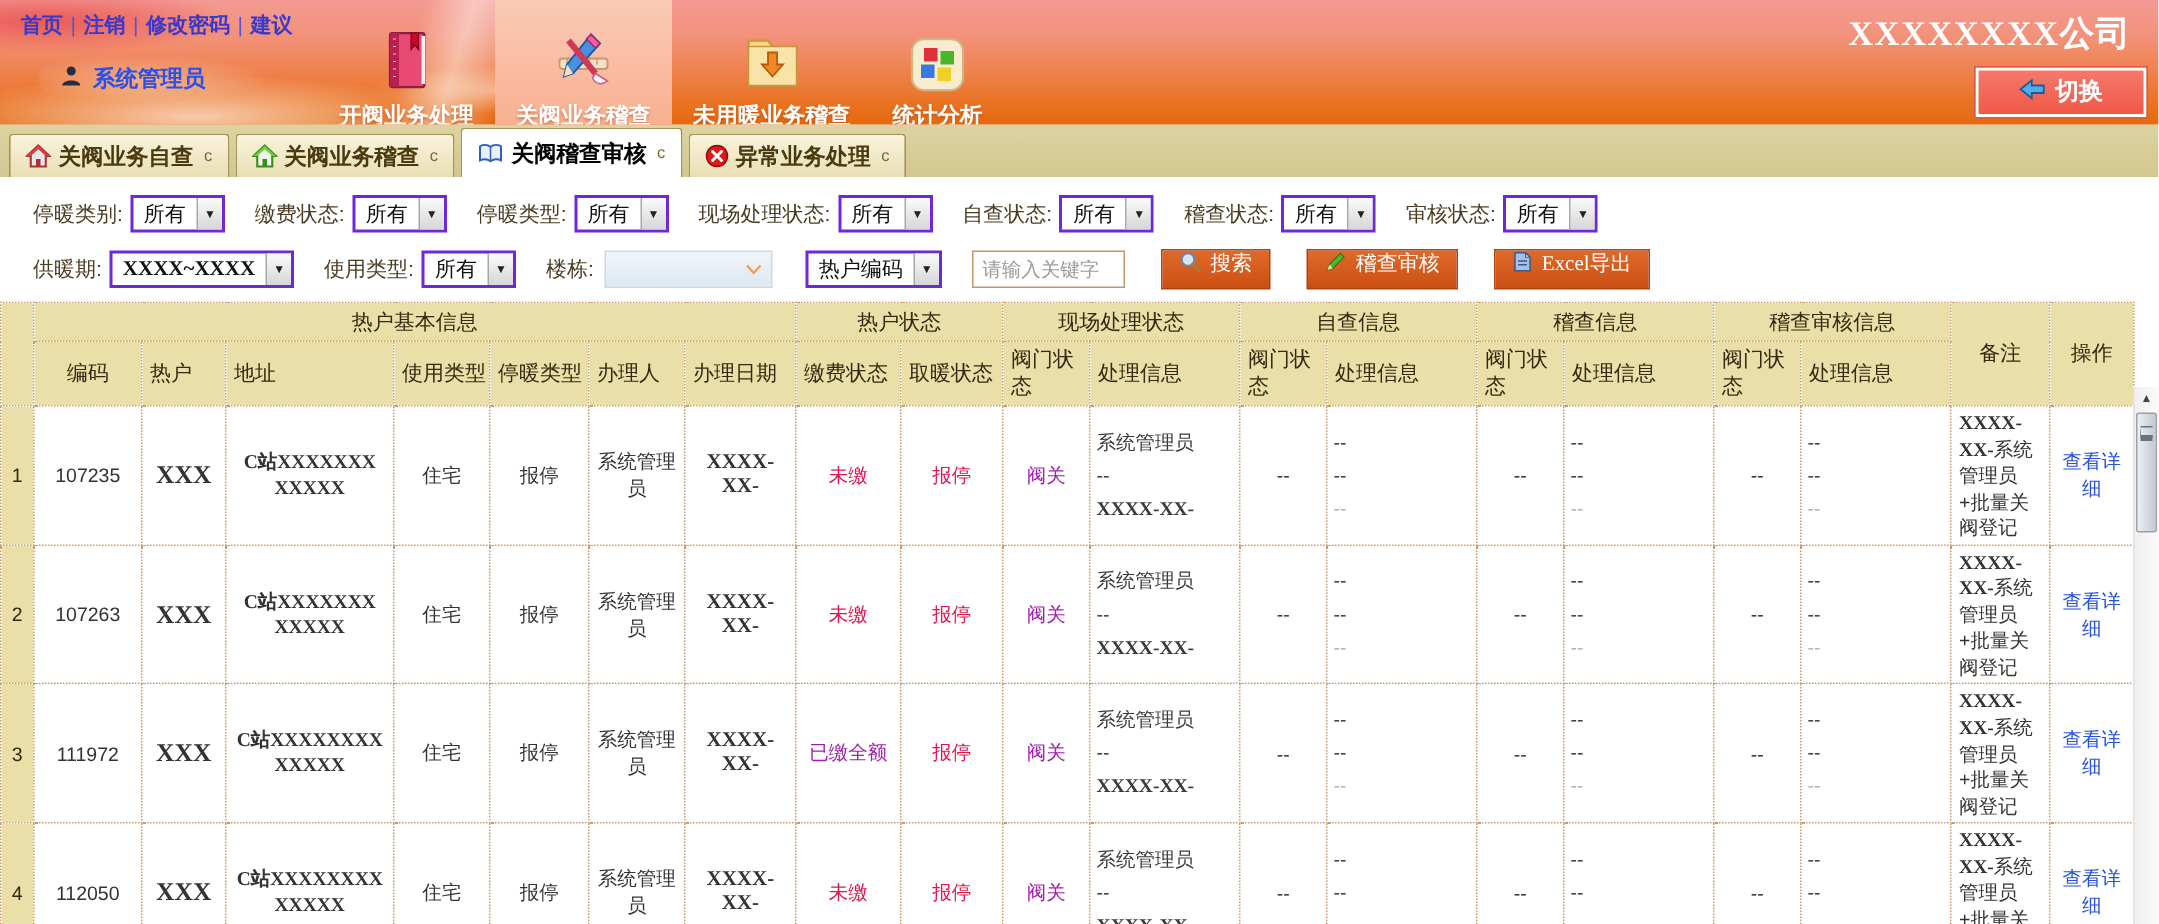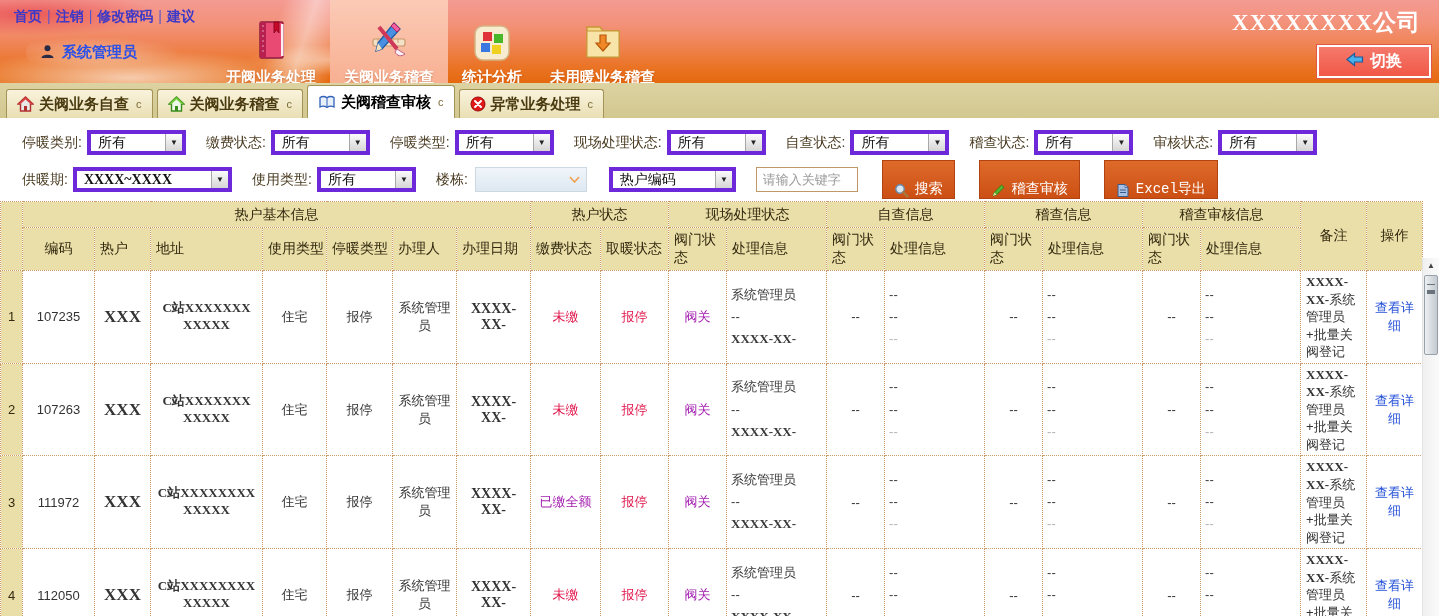--- a/index.html
+++ b/index.html
@@ -71,44 +71,44 @@
   .tab.active { background:#fff; color:#000; height:33px; }
   .tab .ticon { line-height:0; }
   .tab .refresh { font-size:11px; color:#7a6a34; font-weight:normal; margin-left:2px; }
 
   
   .filters { background:#fff; padding:9px 0 6px 2px; }
   .filter-row { display:flex; align-items:center; height:31px; }
   .filter-row + .filter-row { margin-top:6px; }
   .flabel { color:#4a3c22; font-size:14px; margin:0 5px 0 20px; white-space:nowrap; }
   .sel {
-    display:inline-flex; align-items:stretch; border:4px solid #6d28d9; background:#fff;
-    height:25px; cursor:pointer;gap:32px;
+    display:inline-flex; align-items:stretch; border:2px solid #6d28d9; background:#fff;
+    height:25px; cursor:pointer;
   }
   .sel .val { display:flex; align-items:center; padding:0 7px; font-size:14px; color:#111; min-width:38px; }
   .sel .arrow-btn {
     width:17px; display:flex; align-items:center; justify-content:center;
     background:linear-gradient(180deg,#fbfbfb,#d6d6d6); border-left:1px solid #a8a8a8;
     font-size:8px; color:#222;
   }
   .serif-bold { font-family:"Liberation Serif", serif; font-weight:bold; }
   .building-sel {
     width:112px; height:25px; margin-left:2px; display:flex; align-items:center; justify-content:flex-end;
     padding-right:6px; background:linear-gradient(180deg,#f0f5fa,#dde8f1);
     border:1px solid #ccd8e2;
   }
   .keyword-input {
     width:102px; height:25px; border:1px solid #bf9868; padding:0 6px; font-size:13px; color:#333;
     font-family:inherit; margin-left:20px;
   }
   .keyword-input::placeholder { color:#9a9a9a; }
   .btn {
-    display:inline-flex; align-items:flex-end; gap:6px; height:39px; padding:0 11px; margin-left:24px;
+    display:inline-flex; align-items:flex-start; gap:6px; height:27px; padding:0 11px; margin-left:24px;
     background:linear-gradient(180deg,#de6a2a 0%,#cc4f14 100%); border:1px solid #b04310;
-    color:#fff; font-size:14px; cursor:pointer; font-family:Liberation Mono, monospace; white-space:nowrap;
+    color:#fff; font-size:14px; cursor:pointer; font-family:Liberation Serif, serif; white-space:nowrap;
   }
   .btn .bicon { line-height:0; }
 
   
   .table-wrap { position:relative; height:421px; overflow:hidden; }
   table { border-collapse:collapse; table-layout:fixed; width:1422px; }
   th, td { border:1px dotted #cf9a6a; overflow:hidden; }
   thead th {
     background:#eadfa9; color:#32290f; font-weight:normal; font-size:14px;
     padding:3px 2px; text-align:center;
@@ -192,36 +192,36 @@
               </g>
               <path d="M27 4 L33 10 L15 30 L9 32 L11 24 Z" fill="#4a90e0" stroke="#1c5aa8" stroke-width="1.3"></path>
               <path d="M27 4 L33 10 L30 13 L24 7 Z" fill="#f060a0" stroke="#b02060" stroke-width="1"></path>
               <path d="M11 24 L15 30 L9 32 Z" fill="#f8e0b8"></path>
               <path d="M12 8 L30 30" stroke="#d03858" stroke-width="4" fill="none"></path>
               <path d="M30 30 L38 35 C34 38 30 37 28 33 Z" fill="#f8f0f4" stroke="#c06080" stroke-width="1"></path>
             </svg></span>
           <span class="nav-label">关阀业务稽查</span>
         </div>
         <div class="nav-item">
+          <span class="nicon"><svg width="44" height="42" viewBox="0 0 44 42">
+              <path d="M6 6 L19 6 L22 10 L38 10 L38 36 L6 36 Z" fill="#f4d888" stroke="#c89838" stroke-width="1.5"></path>
+              <path d="M6 10 L38 10 L38 36 L6 36 Z" fill="#f8e4a8" stroke="#c89838" stroke-width="1"></path>
+              <path d="M19 14 L25 14 L25 22 L29 22 L22 30 L15 22 L19 22 Z" fill="#f08828" stroke="#b85808" stroke-width="1.2"></path>
+            </svg></span>
+          <span class="nav-label">未用暖业务稽查</span>
+        </div>
+        <div class="nav-item">
           <span class="nicon"><svg width="42" height="40" viewBox="0 0 42 40">
               <rect x="4" y="3" width="34" height="34" rx="8" fill="#f8ecd0" stroke="#d4b484" stroke-width="1.5"></rect>
               <rect x="12" y="9" width="9" height="9" fill="#e03038"></rect>
               <rect x="23" y="11" width="9" height="9" fill="#48b828"></rect>
               <rect x="10" y="20" width="9" height="9" fill="#3878e0"></rect>
               <rect x="21" y="22" width="9" height="9" fill="#f0d020"></rect>
             </svg></span>
           <span class="nav-label">统计分析</span>
-        </div>
-        <div class="nav-item">
-          <span class="nicon"><svg width="44" height="42" viewBox="0 0 44 42">
-              <path d="M6 6 L19 6 L22 10 L38 10 L38 36 L6 36 Z" fill="#f4d888" stroke="#c89838" stroke-width="1.5"></path>
-              <path d="M6 10 L38 10 L38 36 L6 36 Z" fill="#f8e4a8" stroke="#c89838" stroke-width="1"></path>
-              <path d="M19 14 L25 14 L25 22 L29 22 L22 30 L15 22 L19 22 Z" fill="#f08828" stroke="#b85808" stroke-width="1.2"></path>
-            </svg></span>
-          <span class="nav-label">未用暖业务稽查</span>
         </div>
       </div>
     <div class="company">XXXXXXXX公司</div>
     <button class="switch-btn">
       <span class="nicon" id="switch-icon"><svg width="18" height="15" viewBox="0 0 18 15">
             <path d="M8.5 1.5 L8.5 5 L16.5 5 L16.5 10 L8.5 10 L8.5 13.5 L1 7.5 Z" fill="#4ab0ec" stroke="#1c5a9c" stroke-width="1.2"></path>
           </svg></span>
       <span>切换</span>
     </button>
   </div>

